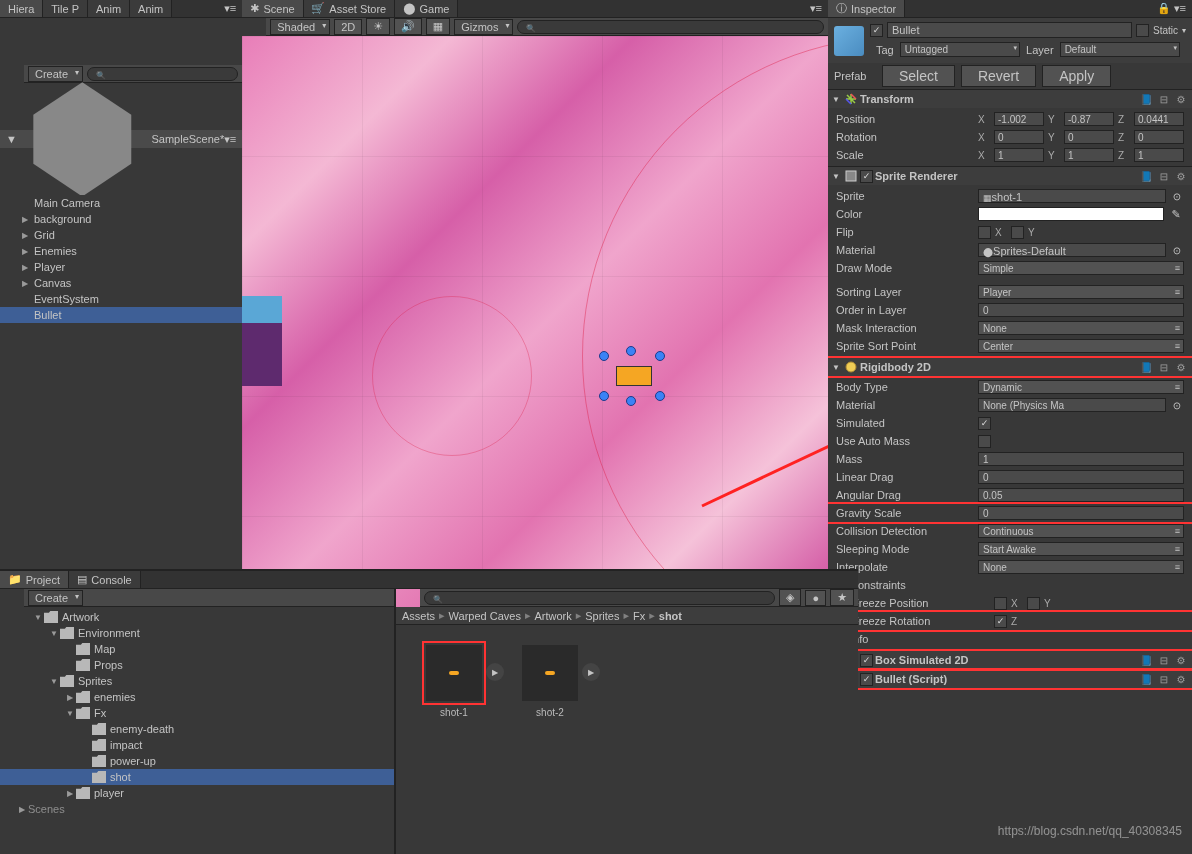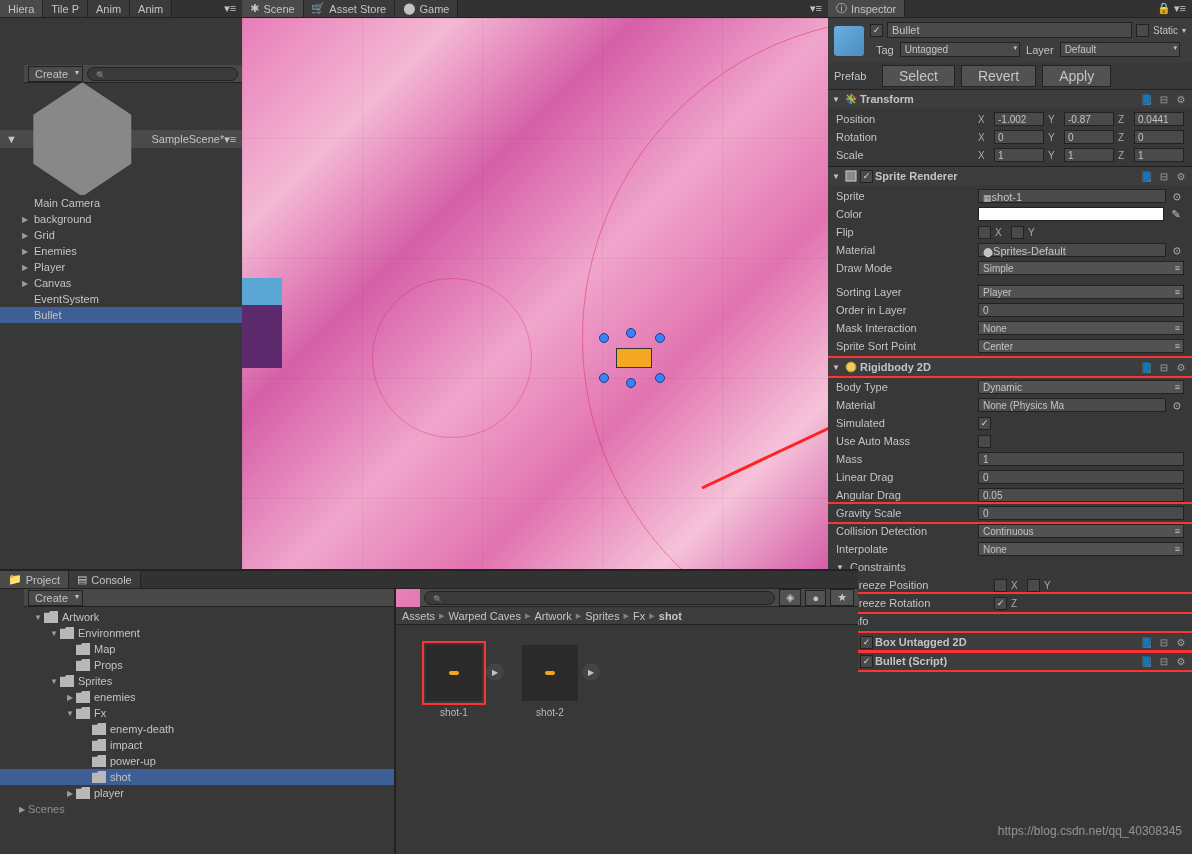--- a/index.html
+++ b/index.html
@@ -178,20 +178,29 @@
       <div class="tab">
           <span>🛒</span>
           <span>Asset Store</span>
         </div>
       <div class="tab">
           <span>⬤</span>
           <span>Game</span>
         </div>
       <div class="tab-options">▾≡</div>
     </div>
+    <div class="toolbar">
+      <span class="tool-drop">Shaded</span>
+      <span class="tool-btn">2D</span>
+      <span class="tool-btn">☀</span>
+      <span class="tool-btn">🔊</span>
+      <span class="tool-btn">▦</span>
+      <span class="tool-drop">Gizmos</span>
+      <span class="search-box" title="All"></span>
+    </div>
     <div class="scene-view">
       <div class="scene-grid"></div>
       <div class="scene-edge"></div>
       <div class="red-circle"></div>
       <div class="red-arc"></div>
       <div class="gizmo">
         <div class="gizmo-center"></div>
         <div class="gizmo-dot" style="left:-3px;top:-3px"></div>
           <div class="gizmo-dot" style="right:-3px;top:-3px"></div>
         <div class="gizmo-dot" style="left:-3px;bottom:-3px"></div>
@@ -399,20 +408,24 @@
             </div>
           <div class="prop-row hl-box">
               <span class="prop-label">Gravity Scale</span>
               <input class="prop-field" value="0" style="">
             </div>
           <div class="prop-row">
               <span class="prop-label">Collision Detection</span>
               <span class="prop-drop">Continuous</span>
             </div>
           <div class="prop-row">
+              <span class="prop-label">Sleeping Mode</span>
+              <span class="prop-drop">Start Awake</span>
+            </div>
+          <div class="prop-row">
               <span class="prop-label">Interpolate</span>
               <span class="prop-drop">None</span>
             </div>
           <div class="prop-row">
               <span class="fold" style="width:10px;font-size:8px">▼</span>
               <span class="prop-label">Constraints</span>
             </div>
           <div class="prop-row" style="padding-left:24px">
               <span class="prop-label">Freeze Position</span>
               <span class="checkbox"></span>
@@ -432,21 +445,21 @@
         </div>
       </div>
 
       <div class="component">
         <div class="comp-header hl-box">
           <span class="fold">▶</span>
           <svg class="cicon" viewBox="0 0 14 14">
               <rect x="3" y="3" width="8" height="8" fill="none" stroke="#8c4" stroke-width="2"></rect>
             </svg>
           <span class="checkbox checked"></span>
-          <span class="ctitle">Box Untagged 2D</span>
+          <span class="ctitle">Box Simulated 2D</span>
           <div class="cbtns">
               <span class="cbtn">📘</span>
               <span class="cbtn">⊟</span>
               <span class="cbtn">⚙</span>
             </div>
         </div>
       </div>
 
       <div class="component">
         <div class="comp-header hl-box">

